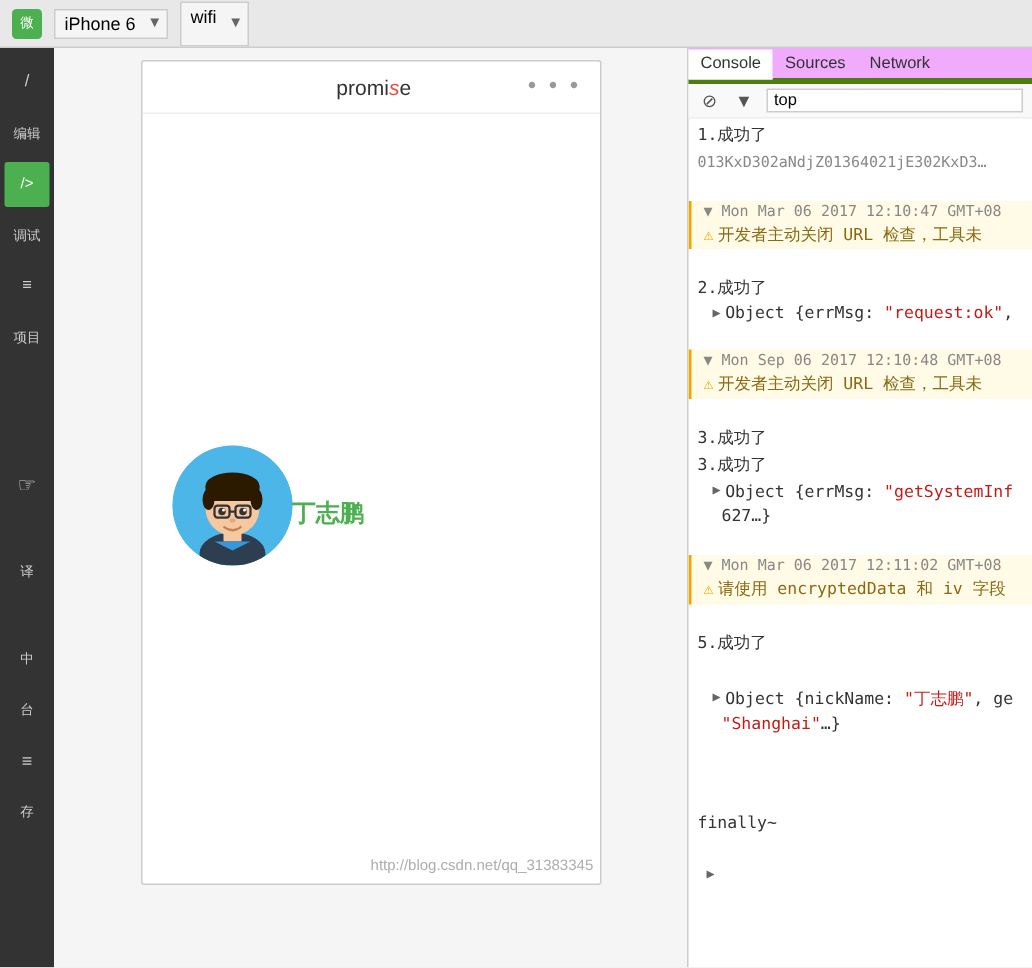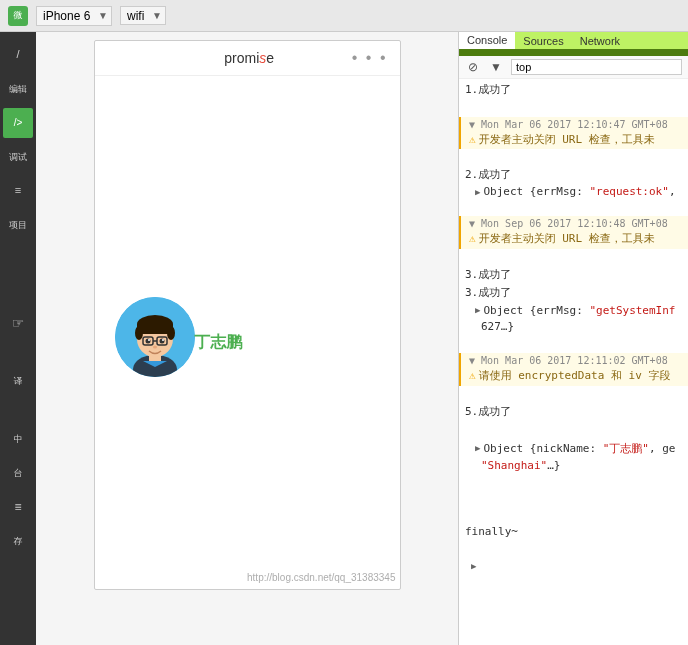--- a/index.html
+++ b/index.html
@@ -25,21 +25,21 @@
       border: 1px solid #ccc;
       padding: 2px 20px 2px 6px;
       font-size: 12px;
       cursor: pointer;
       appearance: none;
       -webkit-appearance: none;
     }
     .wifi-select {
       background: #f5f5f5;
       border: 1px solid #ccc;
-      padding: 2px 20px 1px 6px;
+      padding: 2px 20px 12px 6px;
       font-size: 12px;
       cursor: pointer;
       appearance: none;
       -webkit-appearance: none;
     }
     .select-wrapper {
       position: relative;
       display: inline-flex;
       align-items: center;
     }
@@ -176,22 +176,23 @@
       background: white;
       border-left: 1px solid #ccc;
       display: flex;
       flex-direction: column;
       flex-shrink: 0;
       font-size: 11px;
     }
 
     .devtools-tabs {
       display: flex;
-      border-bottom: 7px solid #4d7c0f;
-      background: #bef264;
+      align-items: center;
+      border-bottom: 4px solid #4d7c0f;
+      background: #f0abfc;
       height: 24px;
       flex-shrink: 0;
     }
 
     .devtools-tab {
       padding: 4px 8px;
       font-size: 11px;
       cursor: pointer;
       color: #333;
       height: 100%;
@@ -461,20 +462,21 @@
 
     <div class="devtools-toolbar">
       <span class="devtools-icon-btn" title="Clear console">⊘</span>
       <span class="devtools-icon-btn" title="Filter">▼</span>
       <input class="filter-input" type="text" value="top" placeholder="top" style="">
     </div>
 
     <div class="devtools-content devtools-scrollbar">
 
       <div class="log-line log-success">1.成功了</div>
+      <div class="log-line" style="color:#888;font-size:10px;">013KxD302aNdjZ01364021jE302KxD3…</div>
 
       <div class="log-warning-group">
         <div class="log-warning-header">
           <span style="color:#888;font-size:10px;">▼ Mon Mar 06 2017 12:10:47 GMT+08</span>
         </div>
         <div style="display:flex;align-items:flex-start;padding:1px 4px;gap:3px;">
           <span class="warning-icon">⚠</span>
           <span class="warning-text">开发者主动关闭 URL 检查，工具未</span>
         </div>
       </div>

